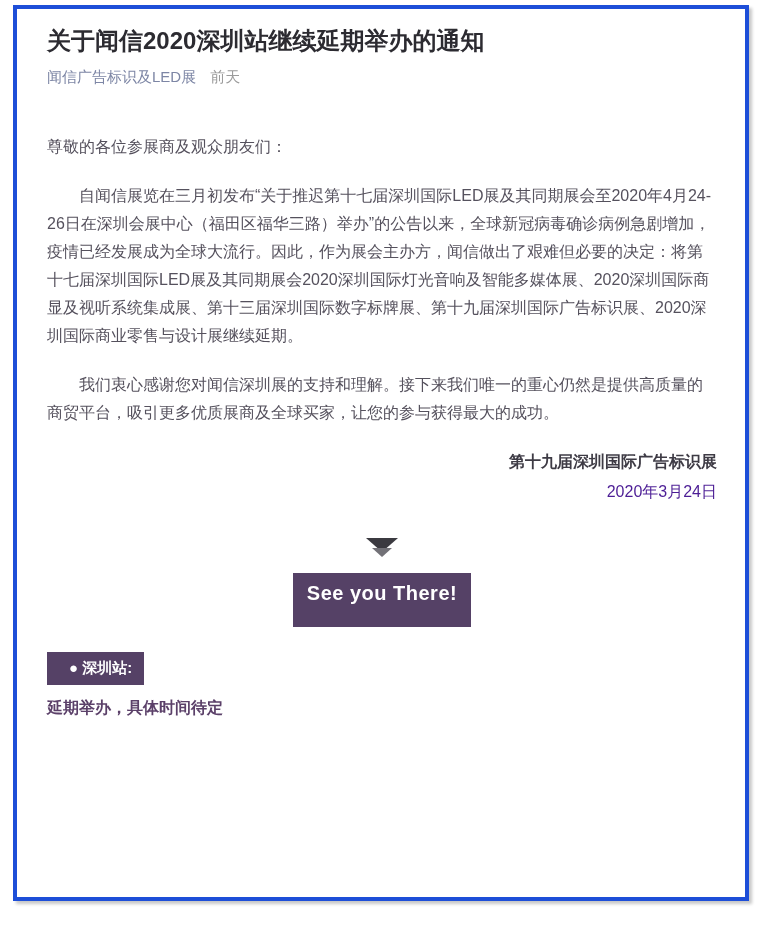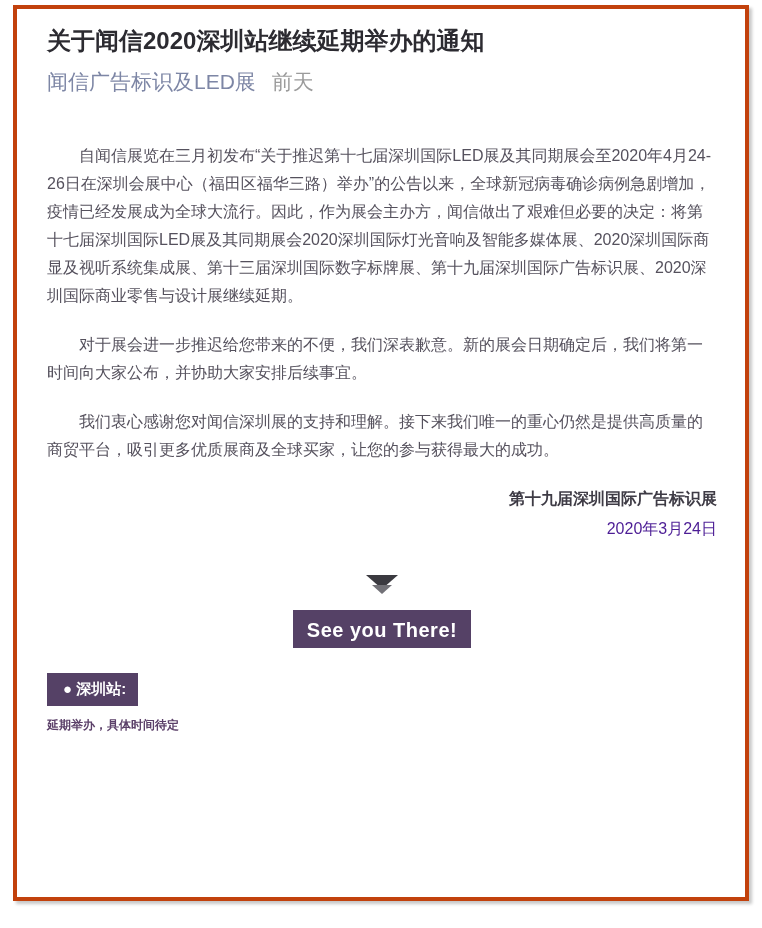--- a/index.html
+++ b/index.html
@@ -4,35 +4,35 @@
 <style>
   * { box-sizing: border-box; margin: 0; padding: 0; }
   html, body {
     width: 762px; height: 928px;
     background: #ffffff;
     font-family: "Liberation Sans", "DejaVu Sans", sans-serif;
     overflow: hidden;
   }
   .frame {
     margin: 5px 13px 0 13px;
-    border: 4px solid #c2410c;
+    border: 4px solid #1d4ed8;
     box-shadow: 3px 3px 3px rgba(0,0,0,0.22);
     padding: 10px 28px 18px 30px;
     height: 896px;
     overflow: hidden;
     background: #ffffff;
   }
   .article-title {
     font-size: 24px;
     font-weight: bold;
     color: #2c2b31;
     line-height: 1.3;
     margin: 6px 0 12px 0;
   }
-  .meta { font-size: 21px; margin-bottom: 46px; }
+  .meta { font-size: 15px; margin-bottom: 46px; }
   .account { color: #7d86a5; text-decoration: none; cursor: pointer; }
   .time { color: #9b9b9b; margin-left: 10px; }
 
   .content { font-size: 16px; line-height: 1.75; color: #55515d; }
   .content p { margin: 0 0 21px 0; }
   .content p.indent { text-indent: 2em; }
 
   .sign { text-align: right; margin-top: 6px; }
   .sign .signature { font-weight: bold; color: #3e3b45; margin-bottom: 2px; }
   .sign .date { color: #4c1d95; margin-bottom: 0; }
@@ -51,55 +51,55 @@
     border-top: 9px solid #727177;
   }
 
   .banner-wrap { text-align: center; margin: 16px 0 0 0; }
   .banner {
     display: inline-block;
     background: #554166;
     color: #ffffff;
     font-weight: bold;
     font-size: 20px;
-    padding: 3px 14px 0 14px;
+    padding: 3px 14px 16px 14px;
     letter-spacing: 0.5px;
   }
 
   .station { margin-top: 25px; }
   .station .badge {
     display: inline-block;
     background: #554166;
     color: #ffffff;
     font-weight: bold;
     font-size: 15px;
-    padding: 3px 12px 4px 16px;
+    padding: 3px 12px 4px 22px;
   }
   .station .detail {
     margin: 9px 0 0 0;
     font-weight: bold;
     color: #5b4069;
-    font-size: 12px;
+    font-size: 16px;
   }
 </style>
 </head>
 <body>
 
 <div class="frame">
 
   <h1 class="article-title">关于闻信2020深圳站继续延期举办的通知</h1>
 
   <div class="meta">
     <a class="account">闻信广告标识及LED展</a>
     <span class="time">前天</span>
   </div>
 
   <div class="content">
+    <p>尊敬的各位参展商及观众朋友们：</p>
     <p class="indent">自闻信展览在三月初发布“关于推迟第十七届深圳国际LED展及其同期展会至2020年4月24-26日在深圳会展中心（福田区福华三路）举办”的公告以来，全球新冠病毒确诊病例急剧增加，疫情已经发展成为全球大流行。因此，作为展会主办方，闻信做出了艰难但必要的决定：将第十七届深圳国际LED展及其同期展会2020深圳国际灯光音响及智能多媒体展、2020深圳国际商显及视听系统集成展、第十三届深圳国际数字标牌展、第十九届深圳国际广告标识展、2020深圳国际商业零售与设计展继续延期。</p>
-    <p class="indent">对于展会进一步推迟给您带来的不便，我们深表歉意。新的展会日期确定后，我们将第一时间向大家公布，并协助大家安排后续事宜。</p>
     <p class="indent">我们衷心感谢您对闻信深圳展的支持和理解。接下来我们唯一的重心仍然是提供高质量的商贸平台，吸引更多优质展商及全球买家，让您的参与获得最大的成功。</p>
 
     <div class="sign">
       <p class="signature">第十九届深圳国际广告标识展</p>
       <p class="date">2020年3月24日</p>
     </div>
 
     <div class="arrow">
       <div class="tri-big"></div>
       <div class="tri-small"></div>

